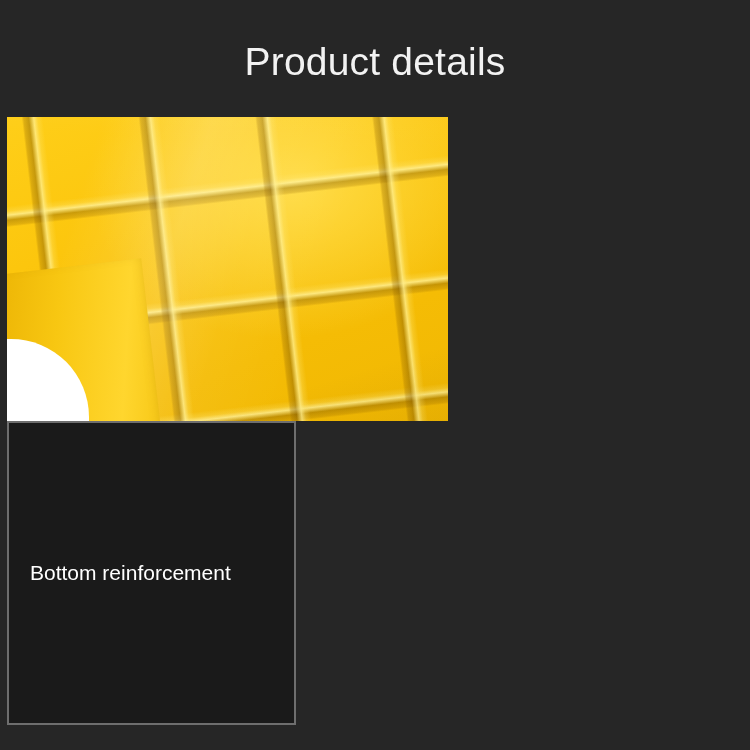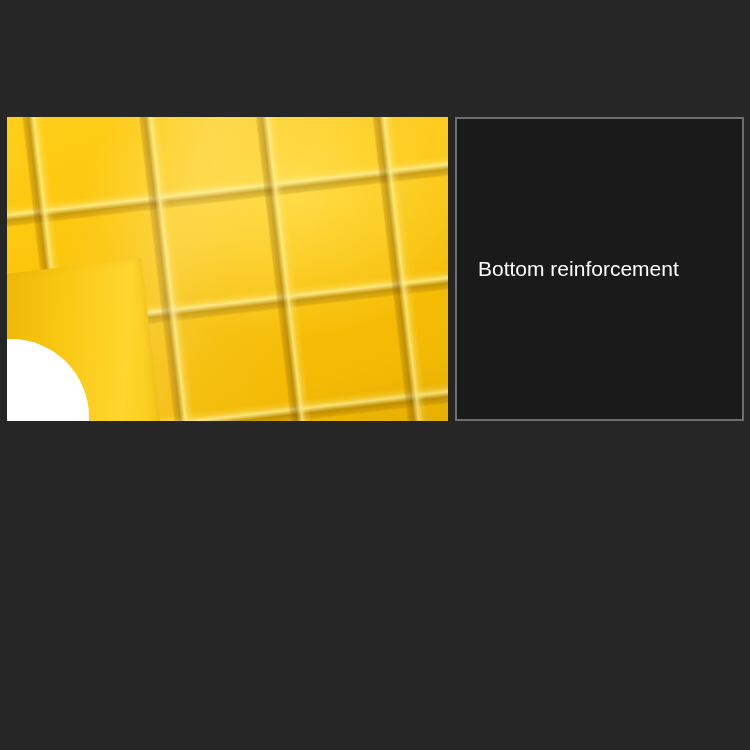--- a/index.html
+++ b/index.html
@@ -31,21 +31,21 @@
     white-space: nowrap;
   }
 
   
   .row {
     position: absolute;
     left: 7px;
     width: 737px;
     display: flex;
   }
-  #row-top    { top: 117px; height: 304px; }
+  #row-top    { top: 117px; height: 304px; flex-direction: column; }
   #row-bottom { top: 432px; height: 291px; }
 
   
   .caption-box {
     position: relative;
     background: #1a1a1a;
     border: 2px solid #6e6e6e;
     box-sizing: border-box;
     display: flex;
     align-items: center;
@@ -296,20 +296,21 @@
     height: 14px;
     background: radial-gradient(ellipse at center, rgba(60,80,140,0.18) 0%, rgba(60,80,140,0) 72%);
     filter: blur(2px);
   }
 </style>
 </head>
 <body>
 
 <div class="page">
 
+  <div class="page-title">Product details</div>
 
   <div class="row" id="row-top">
 
     <div class="photo" id="photo-yellow-bottom">
       <div class="yellow-stage">
         <div class="yellow-grid"></div>
         <div class="yellow-sheen"></div>
       </div>
       <div class="yellow-wall"></div>
       <div class="yellow-white-wedge"></div>

